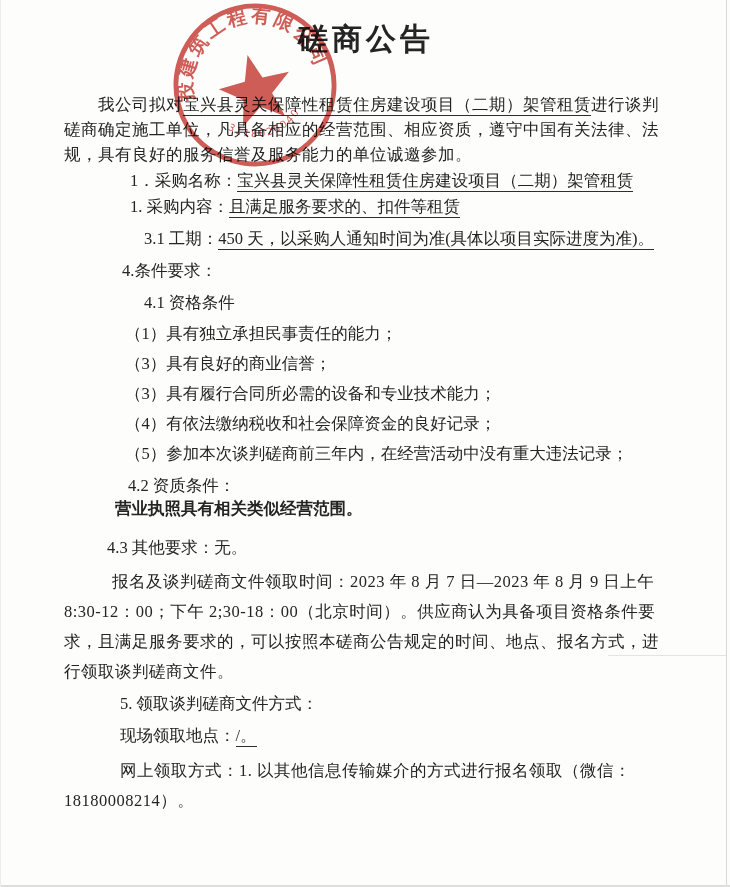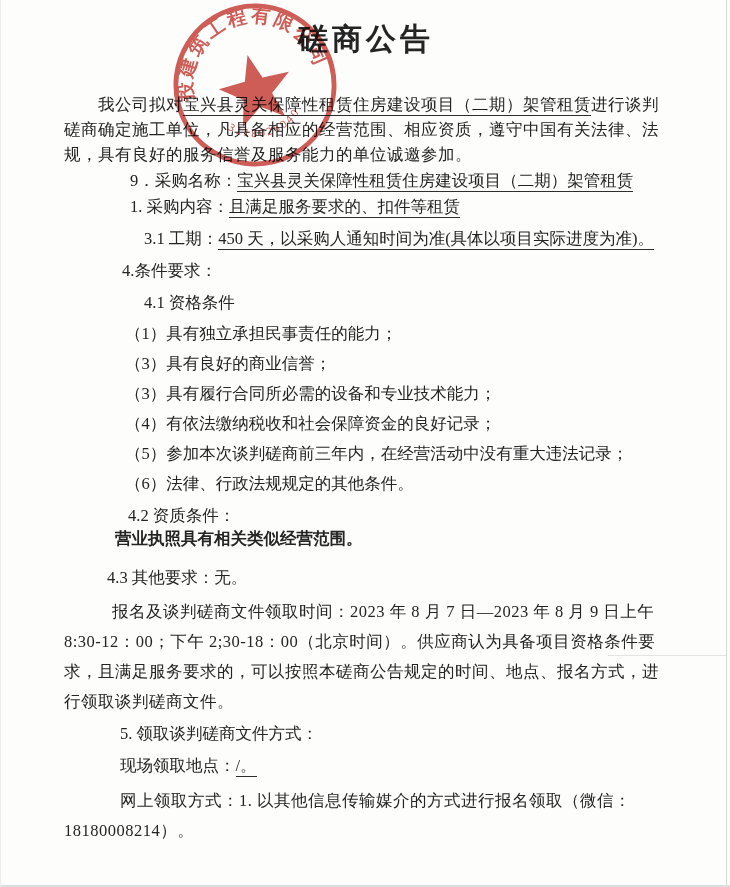--- a/index.html
+++ b/index.html
@@ -87,38 +87,37 @@
         <textPath href="#arcTop" startOffset="50%" text-anchor="middle">投建筑工程有限公司</textPath>
       </text>
       <text font-size="10" font-family="DejaVu Sans, sans-serif" letter-spacing="2" fill="#c8423a">
         <textPath href="#arcBot" startOffset="50%" text-anchor="middle">3118025040</textPath>
       </text>
     </svg>
   </div>
 
   <p class="intro"><span>我公司拟对</span><span class="u">宝兴县灵关保障性租赁住房建设项目（二期）架管租赁</span><span>进行谈判磋商确定施工单位，凡具备相应的经营范围、相应资质，遵守中国有关法律、法规，具有良好的服务信誉及服务能力的单位诚邀参加。</span></p>
 
-  <p class="item"><span>9．采购名称：</span><span class="u">宝兴县灵关保障性租赁住房建设项目（二期）架管租赁</span></p>
+  <p class="item"><span>1．采购名称：</span><span class="u">宝兴县灵关保障性租赁住房建设项目（二期）架管租赁</span></p>
 
   <p class="item"><span>1. 采购内容：</span><span class="u">且满足服务要求的、扣件等租赁</span></p>
 
 
   <p class="sub-line"><span>3.1 工期：</span><span class="u">450 天，以采购人通知时间为准(具体以项目实际进度为准)。</span></p>
 
 
   <p class="sec-head">4.条件要求：</p>
 
   <p class="sub-line">4.1 资格条件</p>
 
   <p class="cond">（1）具有独立承担民事责任的能力；</p>
   <p class="cond">（3）具有良好的商业信誉；</p>
   <p class="cond">（3）具有履行合同所必需的设备和专业技术能力；</p>
   <p class="cond">（4）有依法缴纳税收和社会保障资金的良好记录；</p>
   <p class="cond">（5）参加本次谈判磋商前三年内，在经营活动中没有重大违法记录；</p>
-  <p class="cond">（6）法律、行政法规规定的其他条件。</p>
 
   <p class="s42-head">4.2 资质条件：</p>
   <p class="s42-val">营业执照具有相关类似经营范围。</p>
 
   <p class="s43-line">4.3 其他要求：无。</p>
 
   <p class="reg-para">报名及谈判磋商文件领取时间：2023 年 8 月 7 日—2023 年 8 月 9 日上午 8:30-12：00；下午 2;30-18：00（北京时间）。供应商认为具备项目资格条件要求，且满足服务要求的，可以按照本磋商公告规定的时间、地点、报名方式，进行领取谈判磋商文件。</p>
 
   <p class="s5-head">5. 领取谈判磋商文件方式：</p>
 

